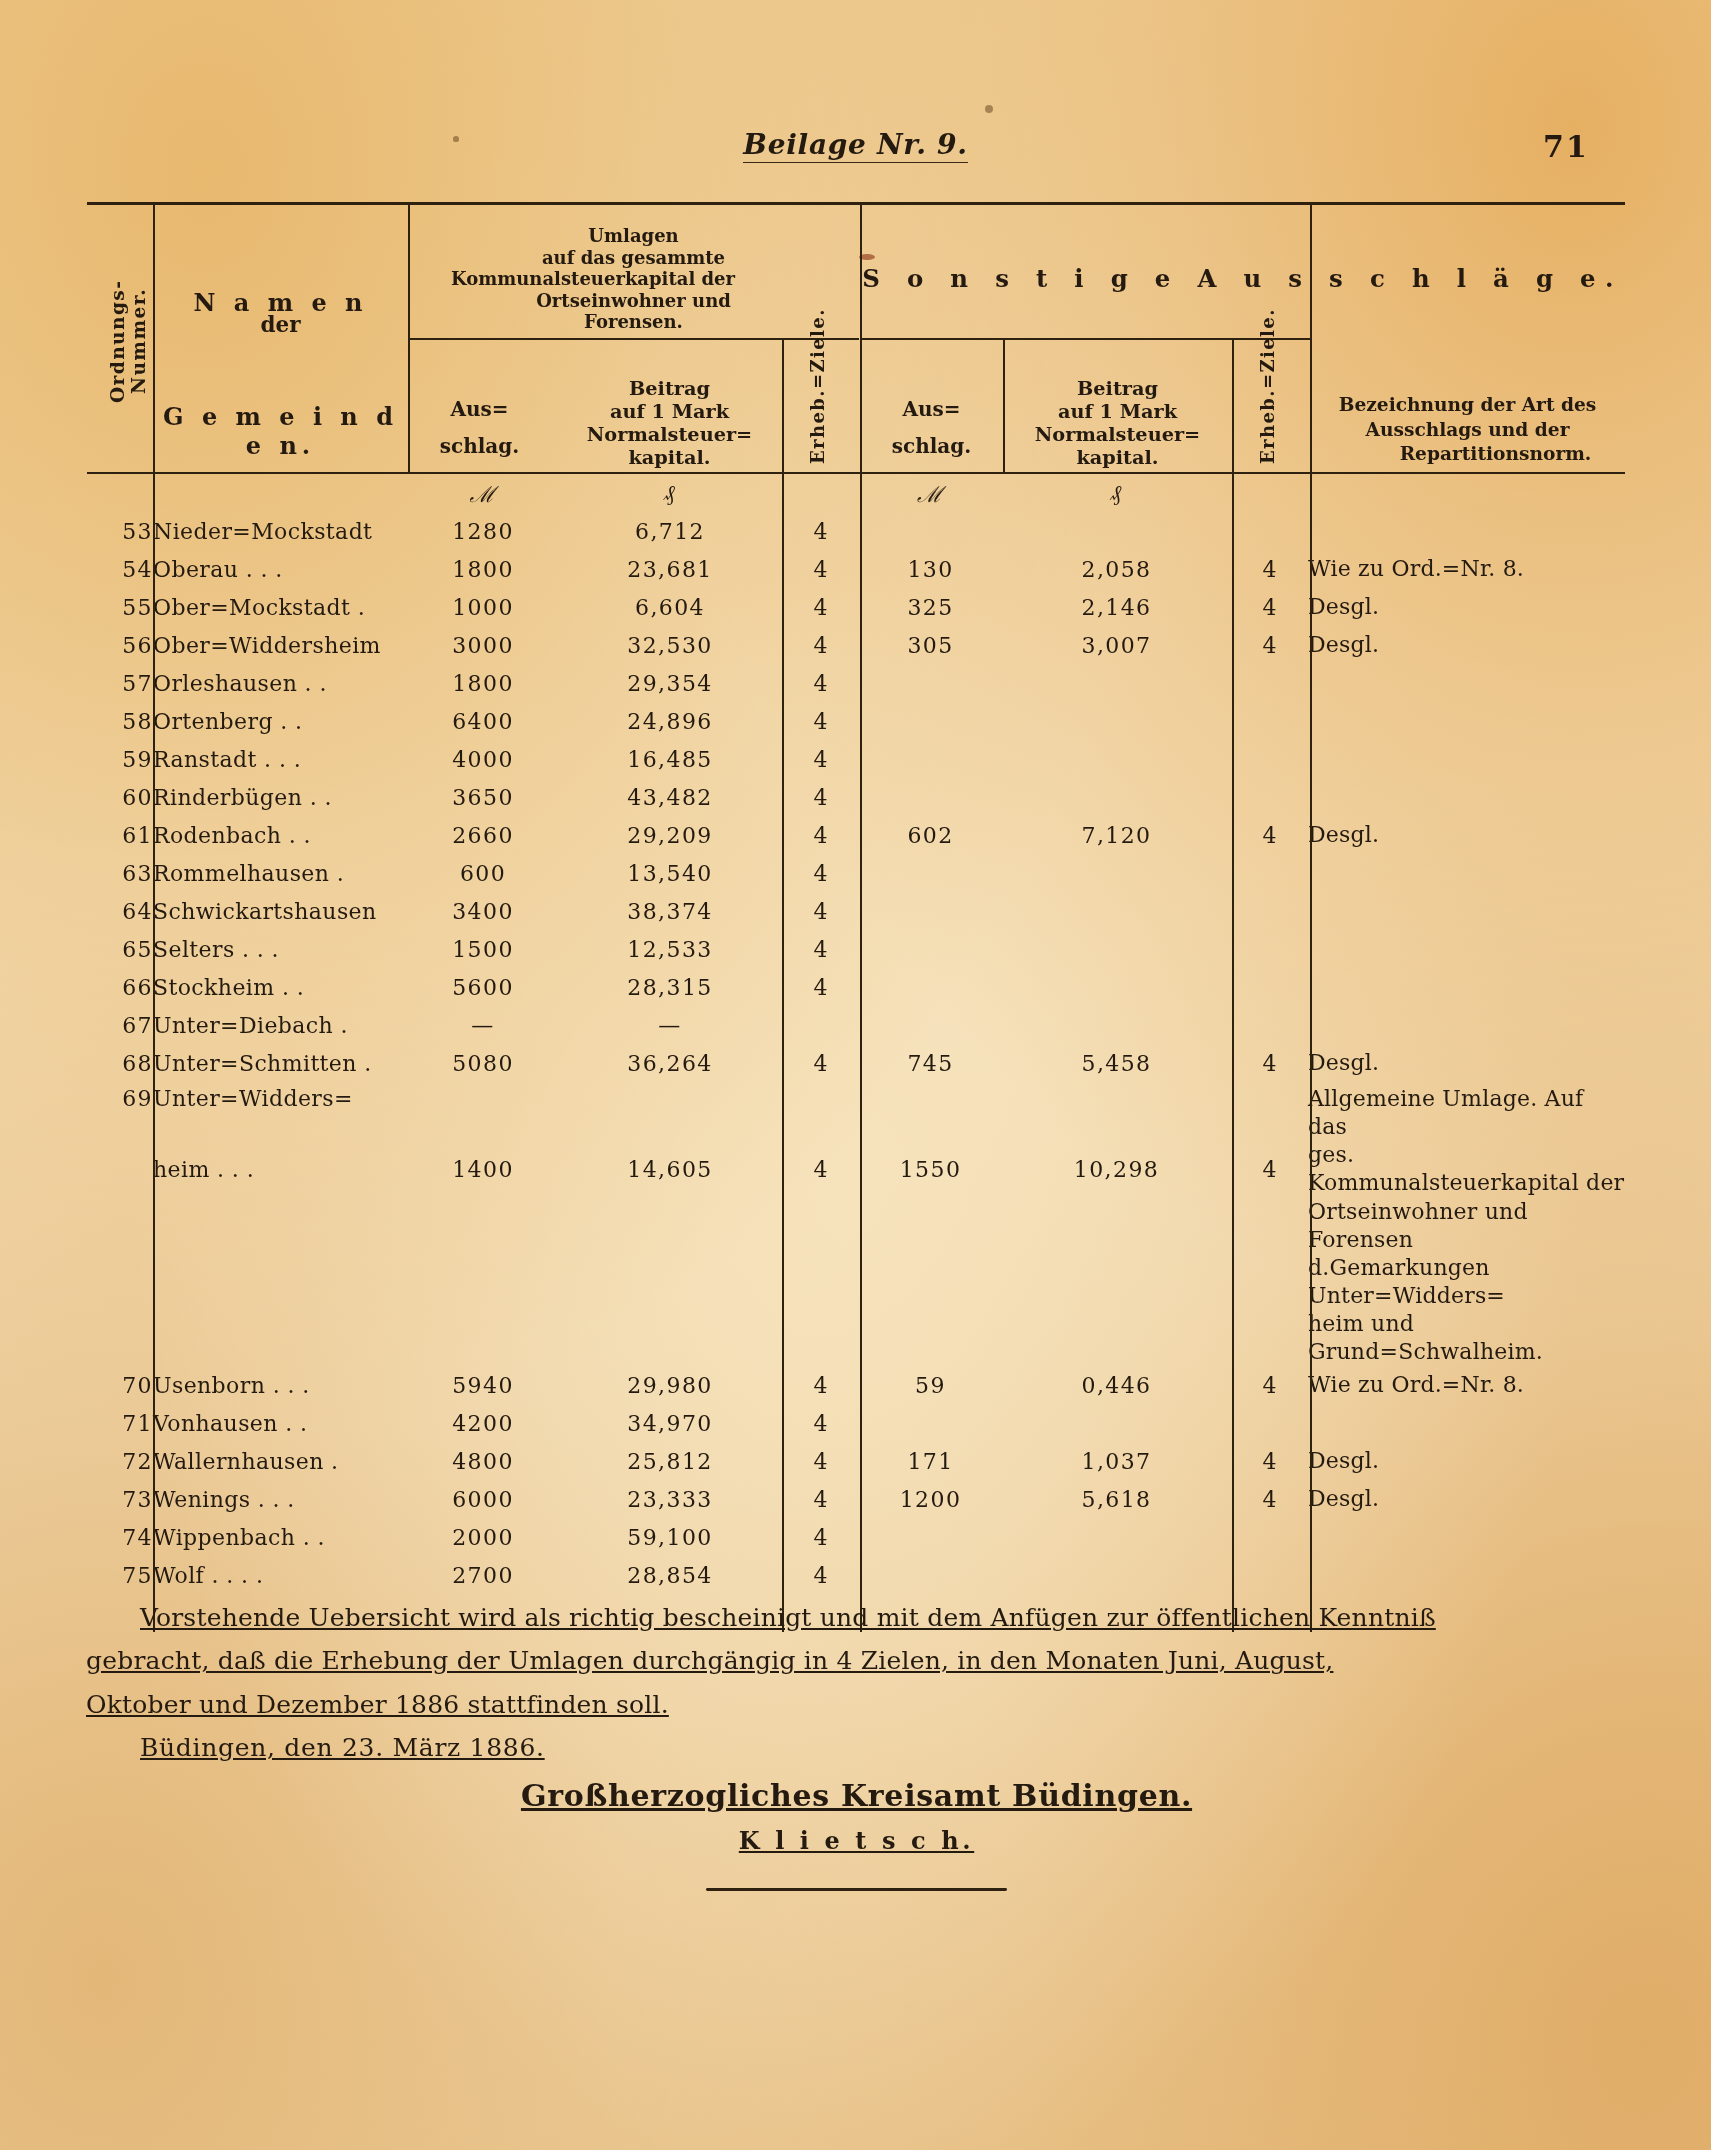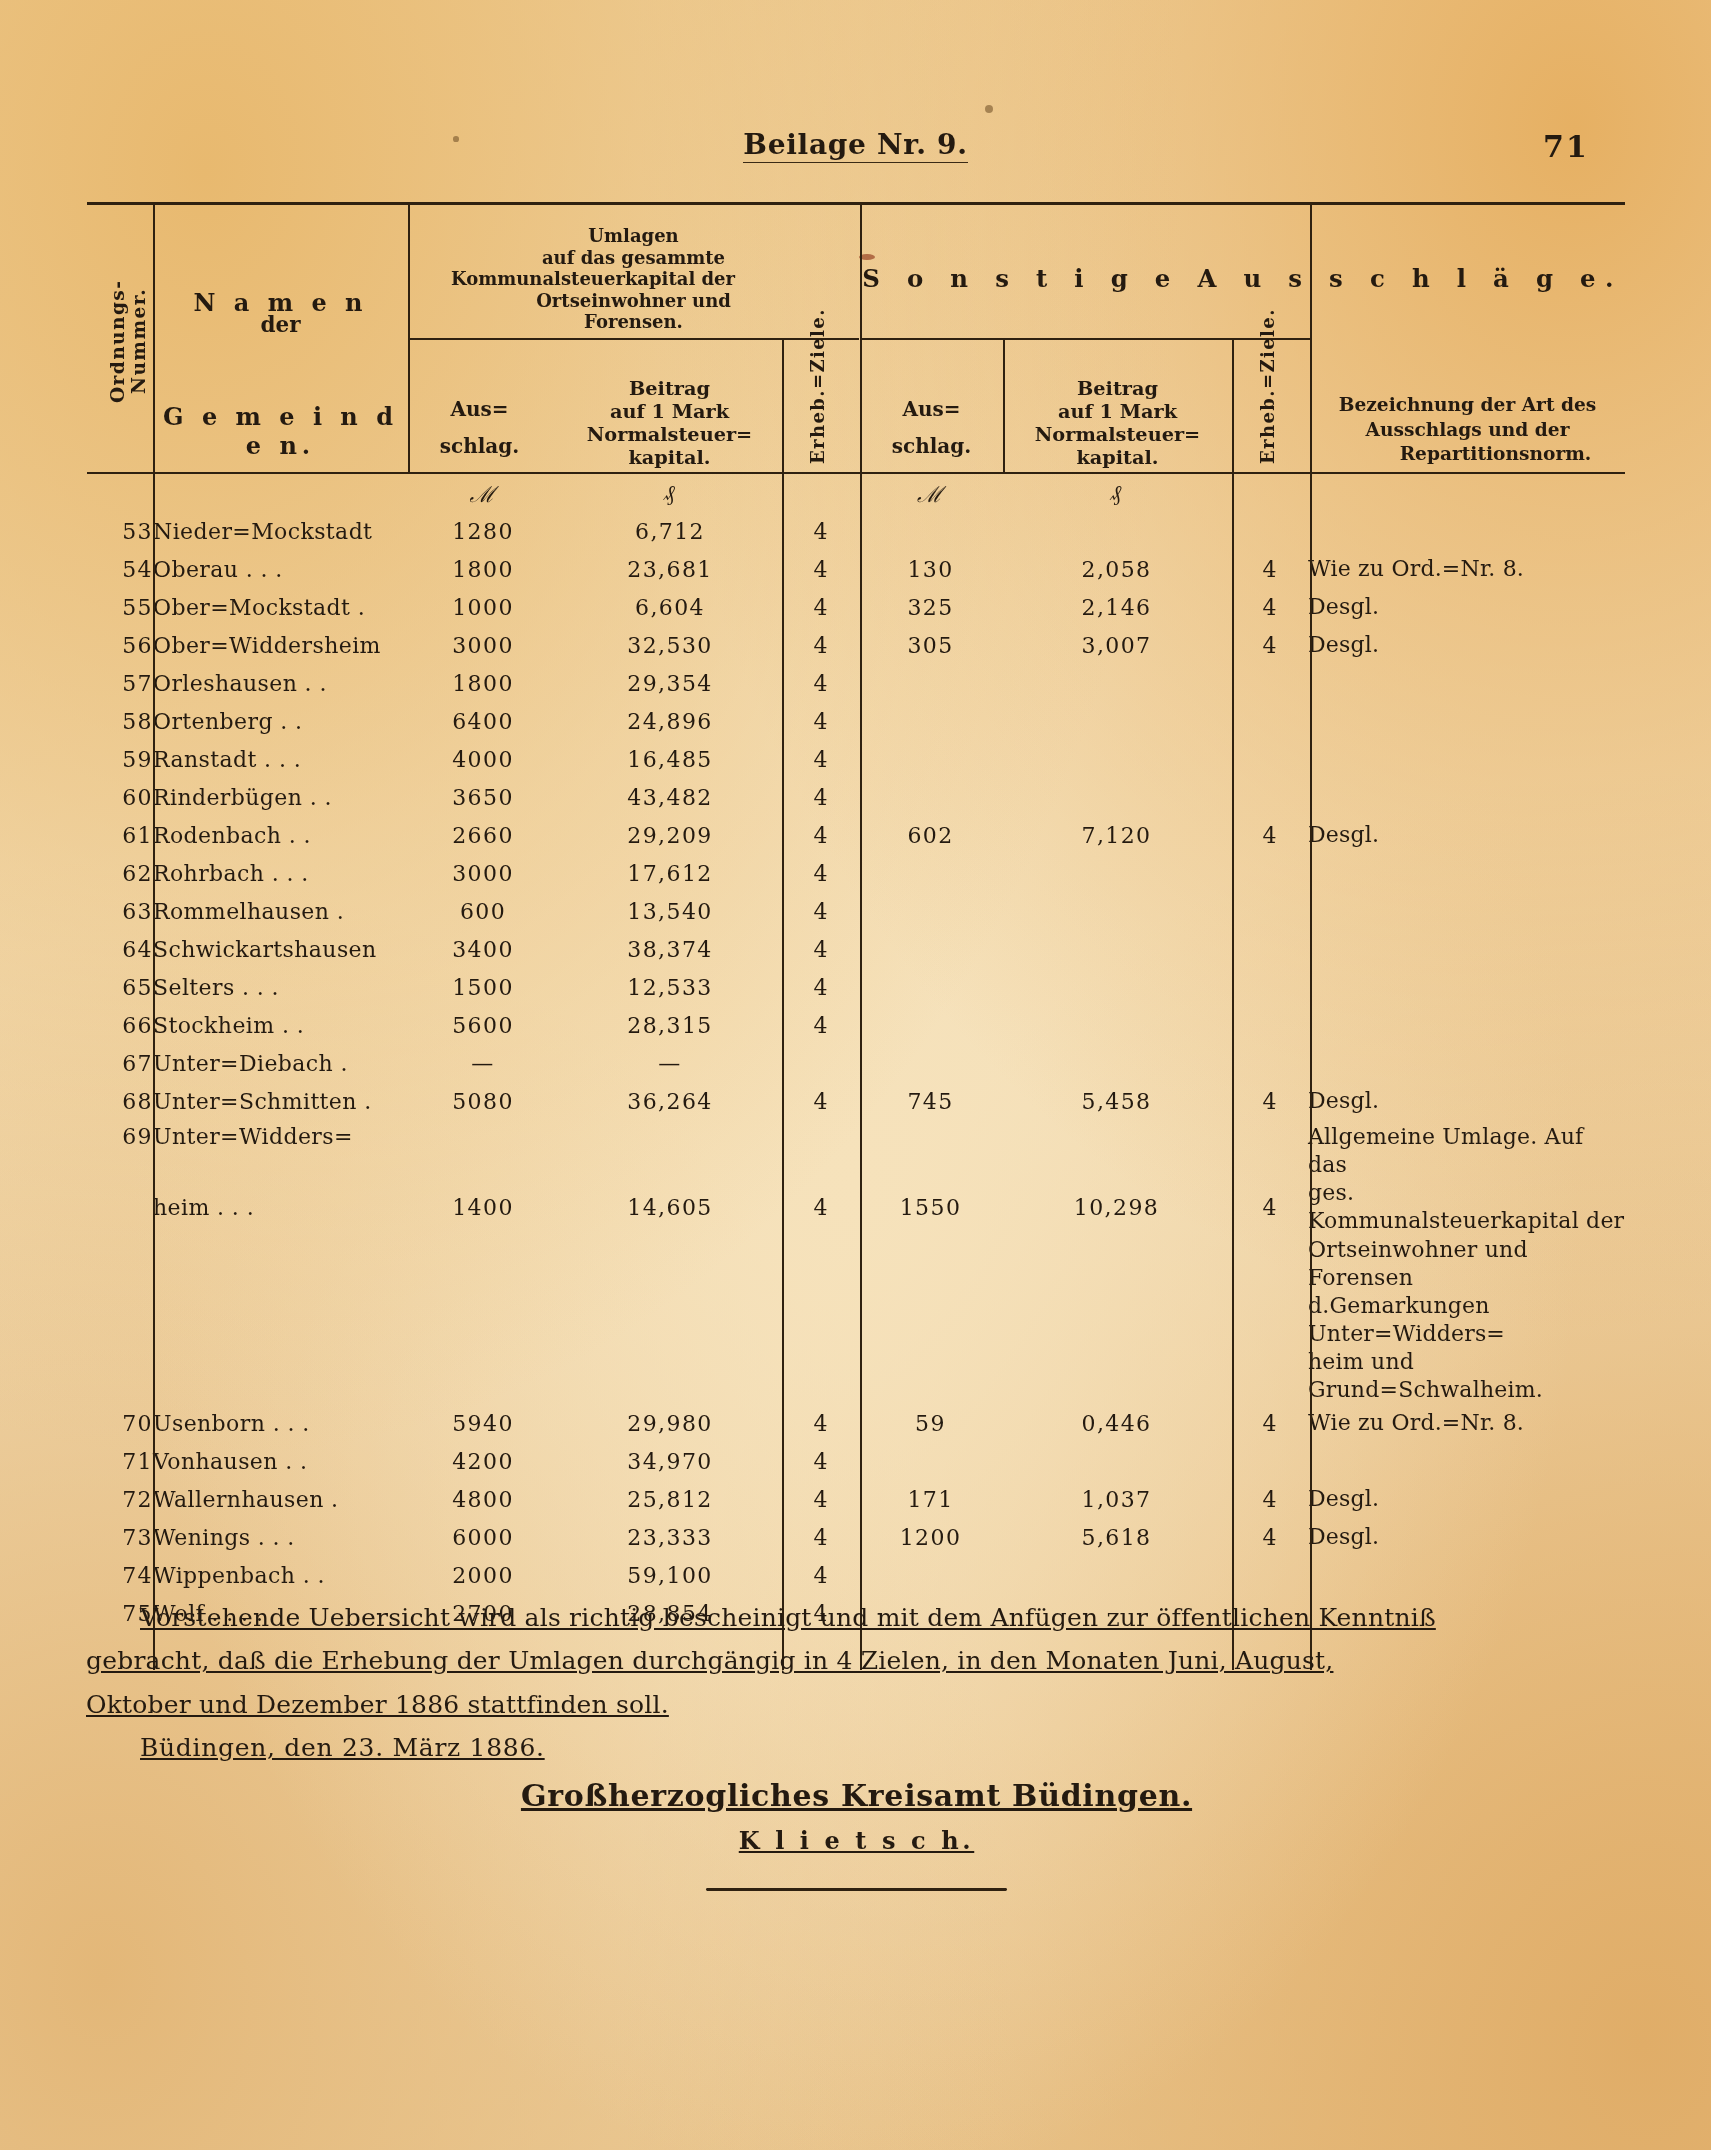--- a/index.html
+++ b/index.html
@@ -47,20 +47,21 @@
   }
   .bleed div { white-space: nowrap; }
 
   
   .hdr {
     position: absolute;
     top: 128px;
     left: 0;
     width: 1711px;
     text-align: center;
+    font-style: italic;
   }
   .hdr .title {
     display: inline-block;
     font-family: "DejaVu Serif", serif;
     font-size: 28px;
     font-weight: 700;
     letter-spacing: 0.7px;
     border-bottom: 1.4px solid #3a2a15;
     padding-bottom: 1.4px;
   }
@@ -444,31 +445,20 @@
             <td class="c-name">Rodenbach    .   .</td>
             <td class="c-a1">2660</td>
             <td class="c-b1">29,209</td>
             <td class="c-z1">4</td>
             <td class="c-a2">602</td>
             <td class="c-b2">7,120</td>
             <td class="c-z2">4</td>
             <td class="c-note">Desgl.</td>
           </tr>
           <tr>
-            <td class="c-num">62</td>
-            <td class="c-name">Rohrbach  .   .   .</td>
-            <td class="c-a1">3000</td>
-            <td class="c-b1">17,612</td>
-            <td class="c-z1">4</td>
-            <td class="c-a2"></td>
-            <td class="c-b2"></td>
-            <td class="c-z2"></td>
-            <td class="c-note"></td>
-          </tr>
-          <tr>
             <td class="c-num">63</td>
             <td class="c-name">Rommelhausen   .</td>
             <td class="c-a1">600</td>
             <td class="c-b1">13,540</td>
             <td class="c-z1">4</td>
             <td class="c-a2"></td>
             <td class="c-b2"></td>
             <td class="c-z2"></td>
             <td class="c-note"></td>
           </tr>

